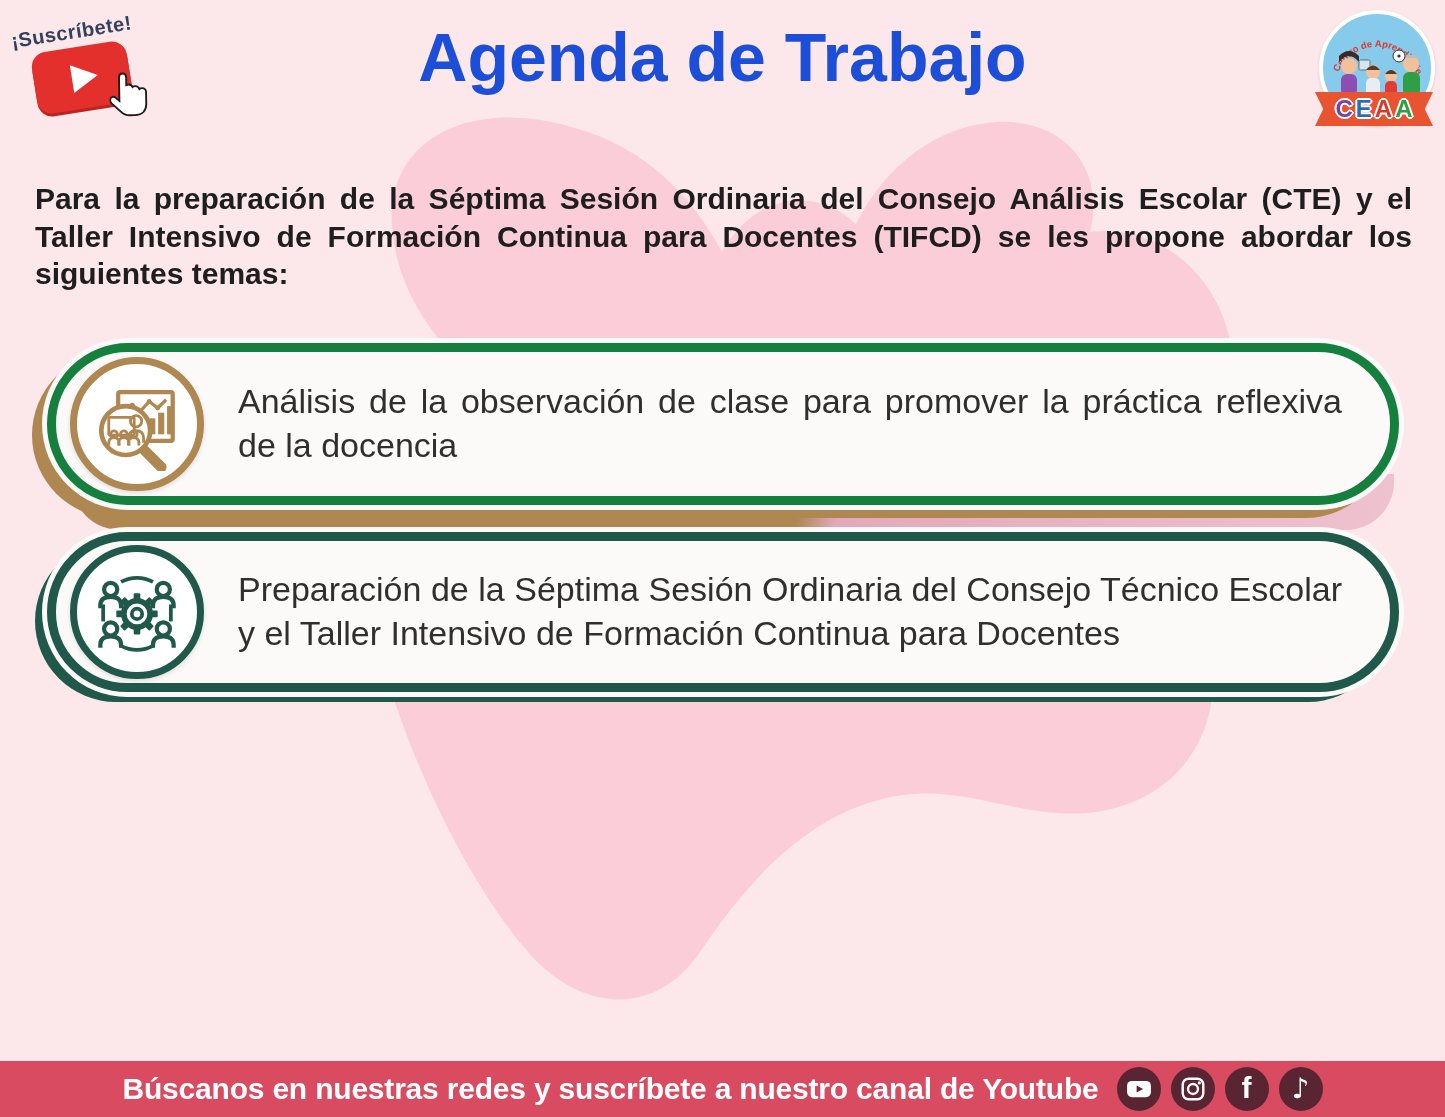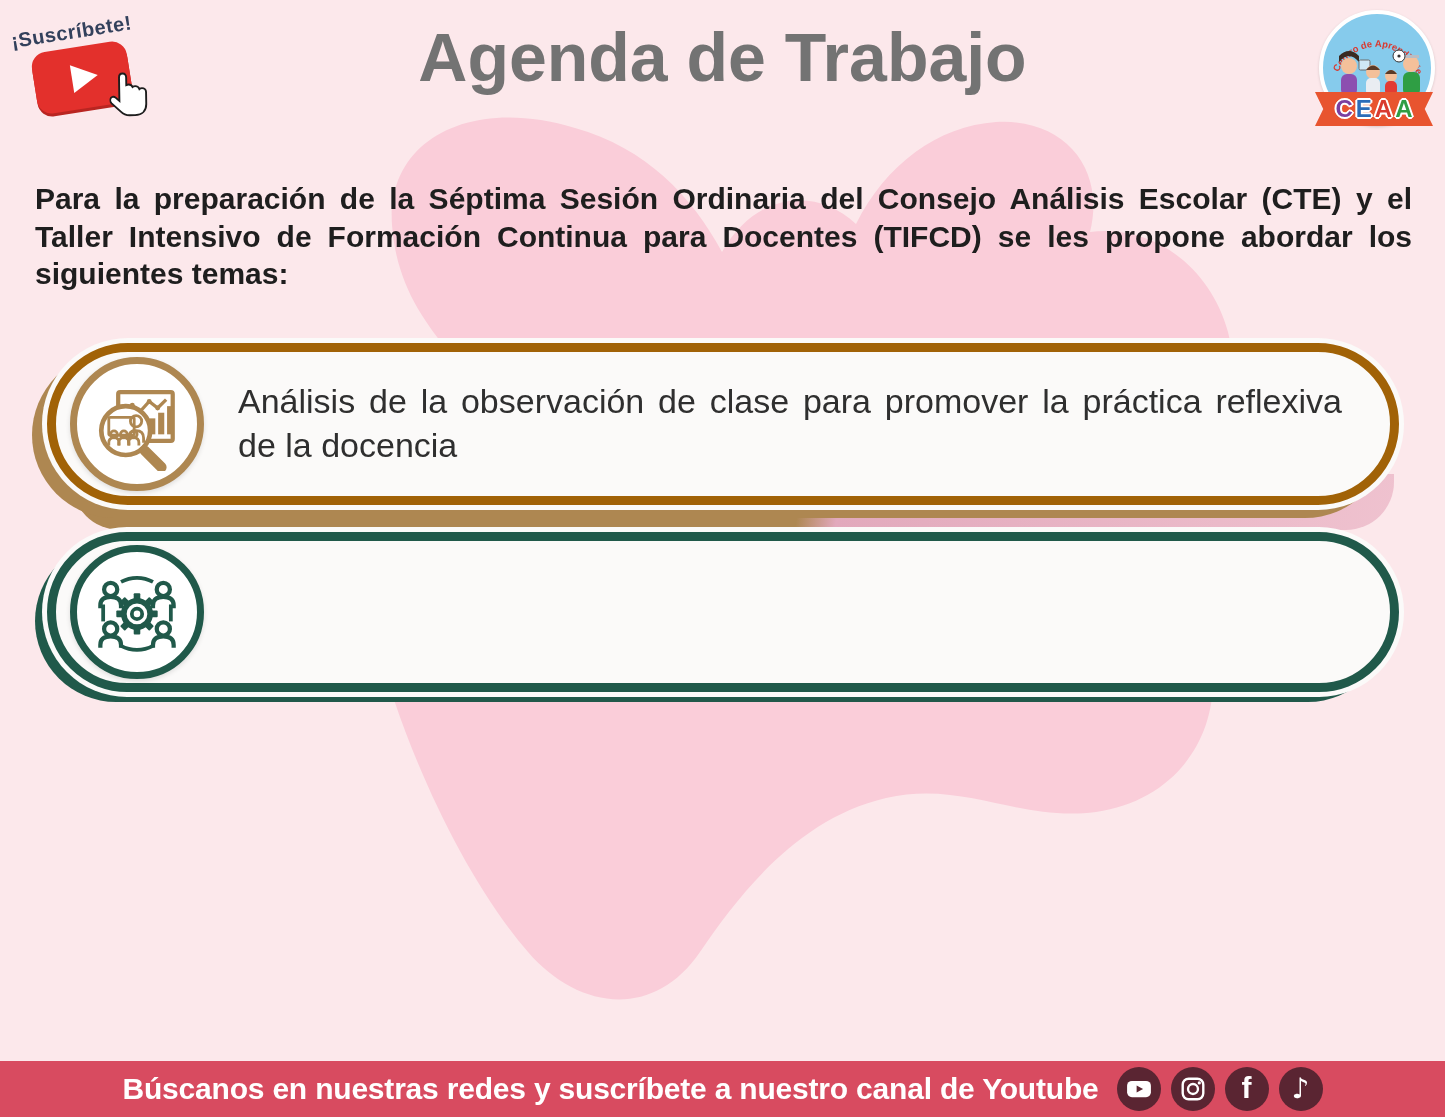--- a/index.html
+++ b/index.html
@@ -14,21 +14,21 @@
   .subscribe{position:absolute;left:16px;top:18px;z-index:5;transform:rotate(-9deg);width:150px;}
   .subscribe-label{color:#33415C;font-weight:bold;font-size:20px;letter-spacing:.5px;}
   .yt-wrap{position:relative;margin-top:4px;margin-left:16px;width:100px;height:66px;}
   .yt-btn{width:96px;height:62px;background:#E3302C;border-radius:15px;position:relative;box-shadow:0 3px 0 #b92521;}
   .yt-btn::after{content:"";position:absolute;left:38px;top:17px;border-left:26px solid #fff;border-top:14px solid transparent;border-bottom:14px solid transparent;}
   .hand-cursor{position:absolute;right:-18px;bottom:-16px;transform:rotate(8deg);}
 
   
   .page-title{
     position:absolute;left:0;right:0;top:18px;z-index:4;text-align:center;
-    font-size:68px;font-weight:bold;color:#737373;letter-spacing:0px;
+    font-size:68px;font-weight:bold;color:#1d4ed8;letter-spacing:0px;
   }
 
   
   .logo{position:absolute;right:12px;top:10px;width:118px;height:130px;z-index:5;}
   .logo-circle{position:absolute;left:4px;top:0;width:108px;height:108px;border-radius:50%;
     background:#86CBEC;border:4px solid #fff;box-shadow:0 1px 3px rgba(0,0,0,.15);overflow:hidden;}
   .logo-ribbon{position:absolute;left:0px;top:82px;width:118px;height:34px;background:#E8542F;
     clip-path:polygon(0% 0%,100% 0%,93% 50%,100% 100%,0% 100%,7% 50%);
     display:flex;align-items:center;justify-content:center;gap:3px;
     filter:drop-shadow(0 1px 1px rgba(0,0,0,.25));}
@@ -46,21 +46,21 @@
     position:absolute;left:72px;top:474px;width:1322px;height:56px;z-index:1;
     background:linear-gradient(100deg,#AE8751 0%,#AE8751 55%,#E2A9BC 58%,#EFC2CF 100%);
     border-radius:0 0 48px 48px;
   }
 
   
   .pill{
     position:absolute;left:47px;width:1352px;background:#FBFAF9;border-radius:85px;
     display:flex;align-items:center;box-sizing:border-box;
   }
-  .pill-1{top:343px;height:162px;border:9px solid #a16207;z-index:2;
+  .pill-1{top:343px;height:162px;border:9px solid #15803d;z-index:2;
     box-shadow:0 0 0 5px #FBFAF9,-13px 11px 0 2px #AE8751;}
   .pill-2{top:532px;height:160px;border:9px solid #20594A;z-index:3;
     box-shadow:0 0 0 5px #FBFAF9,-11px 9px 0 1px #20594A;}
   .pill-badge{
     min-width:120px;width:120px;height:120px;border-radius:50%;background:#fff;
     margin-left:14px;display:flex;align-items:center;justify-content:center;
     box-shadow:0 2px 5px rgba(0,0,0,.12);
   }
   .pill-1 .pill-badge{border:7px solid #AE8751;}
   .pill-2 .pill-badge{border:7px solid #20594A;}
@@ -220,20 +220,21 @@
             <rect x="-3.5" y="13" width="7" height="9" rx="1"></rect>
             <rect x="-22" y="-3.5" width="9" height="7" rx="1"></rect>
             <rect x="13" y="-3.5" width="9" height="7" rx="1"></rect>
           </g>
         </g>
         <circle r="14" fill="none" stroke="#20594A" stroke-width="6"></circle>
         <circle r="5.5" fill="none" stroke="#20594A" stroke-width="4"></circle>
       </g>
     </svg>
   </div>
+  <div class="pill-text">Preparación de la Séptima Sesión Ordinaria del Consejo Técnico Escolar y el Taller Intensivo de Formación Continua para Docentes</div>
 </div>
 
 <div class="footer">
   <div class="footer-text">Búscanos en nuestras redes y suscríbete a nuestro canal de Youtube</div>
   <div class="socials">
     <div class="social-circle">
       <svg width="26" height="26" viewBox="0 0 24 24">
         <rect x="1" y="4.5" width="22" height="15" rx="4.5" fill="#ffffff"></rect>
         <path d="M9.8 8.8 L15.8 12 L9.8 15.2 Z" fill="#5A2532"></path>
       </svg>

